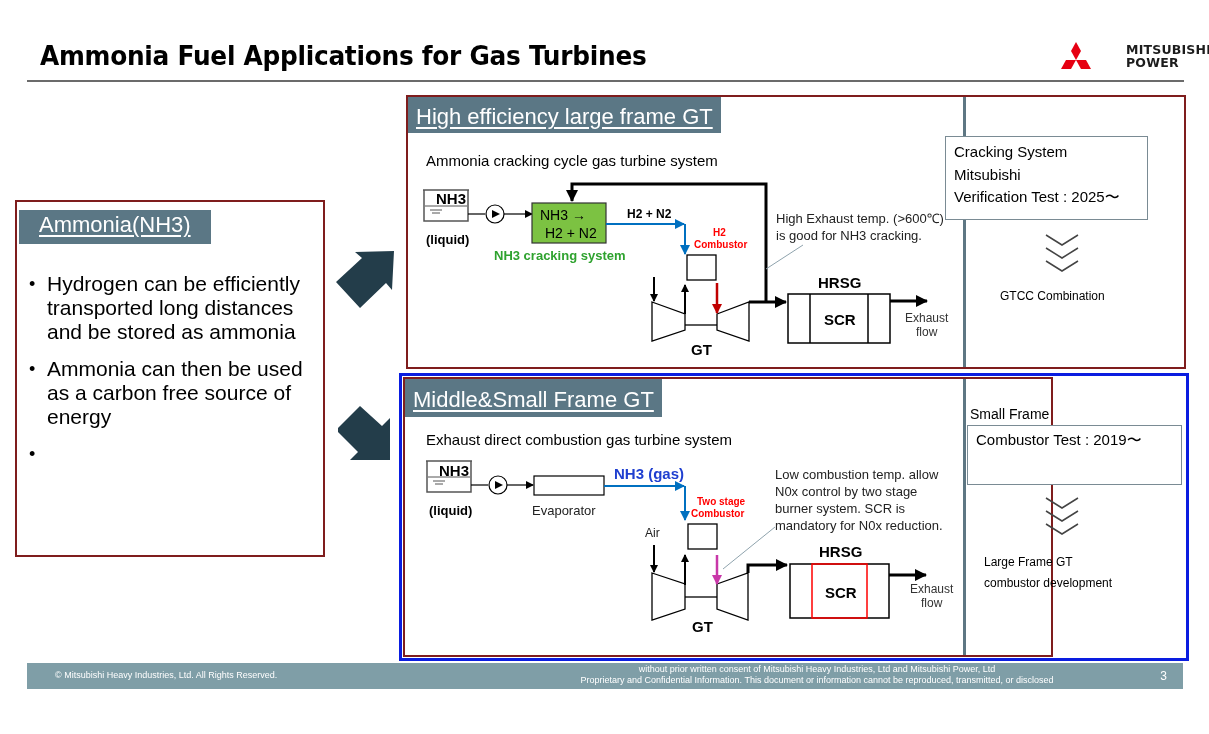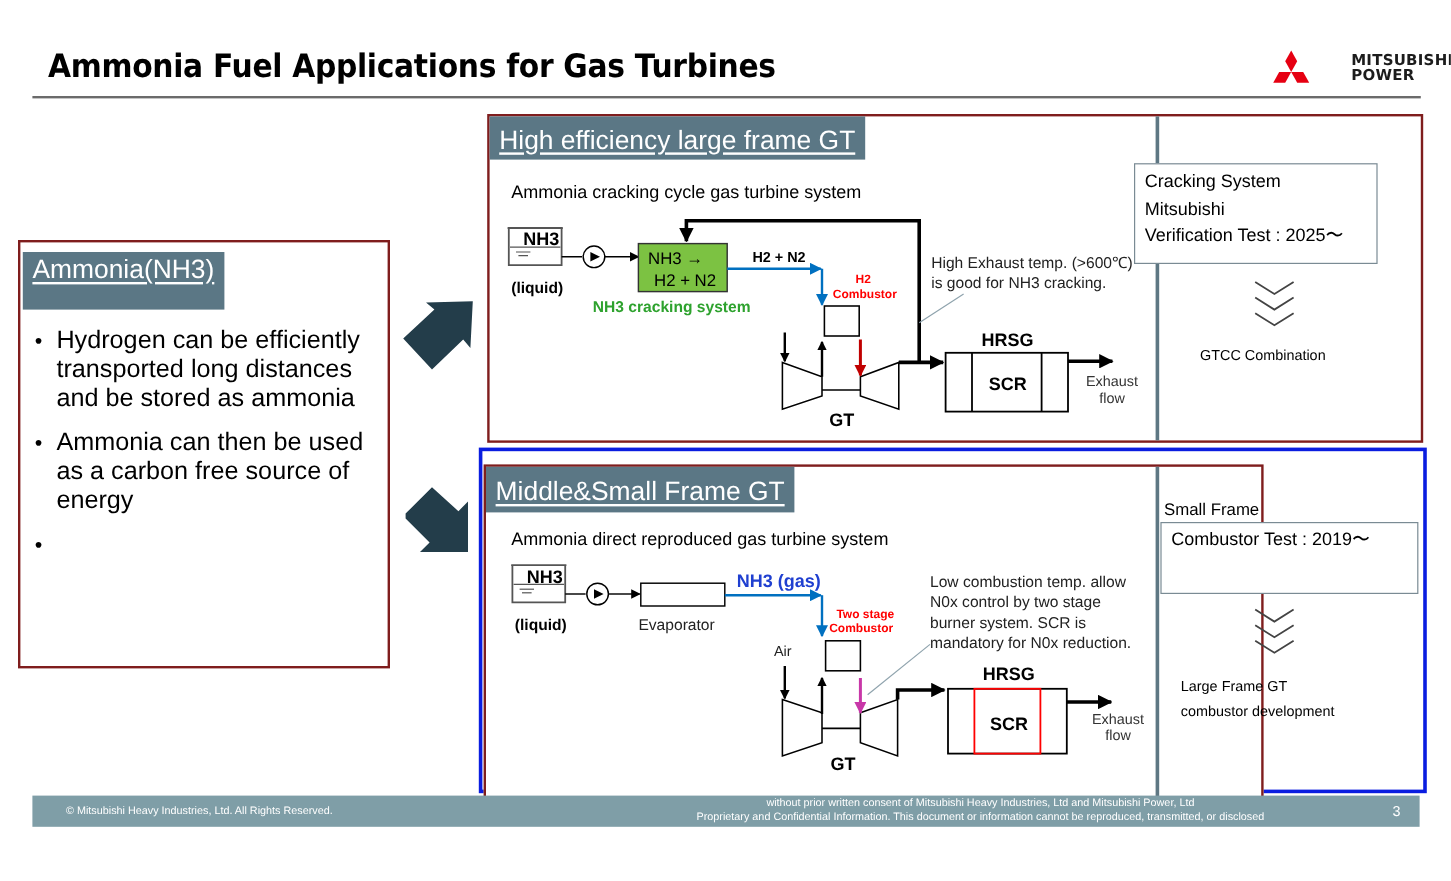--- a/index.html
+++ b/index.html
@@ -7,29 +7,29 @@
   .abs { position:absolute; }
   #page-title { left:40px; top:40px; font-family:"DejaVu Sans", sans-serif; font-weight:bold; font-size:27px; letter-spacing:-0.3px; color:#000; transform:scaleX(0.92); transform-origin:left top; white-space:nowrap; }
   #title-rule { left:27px; top:80px; width:1157px; height:2px; background:#6b6b6b; }
   #logo { left:1058px; top:41px; width:130px; height:34px; }
   #logo-text { position:absolute; left:40px; top:2px; font-family:"DejaVu Sans", sans-serif; font-weight:bold; font-size:12.5px; line-height:13px; color:#1c1c1c; letter-spacing:0.2px;margin-left:28px; }
 
   .panel { border:2px solid #7f1d1d; background:#fff; box-sizing:border-box; }
   .panel-title { background:#5b7785; color:#fff; font-size:22px; text-decoration:underline; text-underline-offset:3px; padding:2px 8px 4px 8px; white-space:nowrap; box-sizing:border-box; }
 
   #ammonia-panel { left:15px; top:200px; width:310px; height:357px; }
-  #ammonia-panel .panel-title { position:absolute; left:2px; top:8px; height:48px; line-height:30px; padding:0 8px; }
+  #ammonia-panel .panel-title { position:absolute; left:2px; top:8px; height:34px; line-height:30px; padding:0 20px; }
   #bullets { position:absolute; left:12px; top:70px; right:10px; margin:0; padding:0; list-style:none; }
   #bullets li { position:relative; padding-left:18px; font-size:21px; line-height:24px; margin-bottom:13px; }
   #bullets li .dot { position:absolute; left:0; top:0; font-size:18px; }
 
   #top-panel { left:406px; top:95px; width:780px; height:274px; }
   #top-panel .panel-title { position:absolute; left:0; top:0; height:36px; line-height:36px; }
   #bottom-frame { left:399px; top:373px; width:790px; height:288px; border:3px solid #0a1de0; box-sizing:border-box; }
-  #bottom-panel { left:403px; top:377px; width:650px; height:280px;margin-top:10px; }
+  #bottom-panel { left:403px; top:377px; width:650px; height:280px; }
   #bottom-panel .panel-title { position:absolute; left:0; top:0; height:38px; line-height:38px; }
 
   .divider { position:absolute; top:0; bottom:0; width:3px; background:#5e7783; }
   .diagram-title { position:absolute; font-weight:normal; font-size:15px; white-space:nowrap;text-align:right; }
   svg text { font-family:"Liberation Sans", sans-serif; }
 
   .info-box { position:absolute; border:1px solid #7a8b94; background:#fff; font-size:15px; line-height:23px; padding:3px 8px; box-sizing:border-box; white-space:nowrap; }
   .chev { position:absolute; }
   .side-text { position:absolute; font-size:12px; white-space:nowrap; }
 
@@ -159,21 +159,21 @@
     <polyline points="2,15 18,25 34,15" fill="none" stroke="#444" stroke-width="1.5"></polyline>
     <polyline points="2,28 18,38 34,28" fill="none" stroke="#444" stroke-width="1.5"></polyline>
   </svg>
   <div class="side-text" style="left:592px;top:192px">GTCC Combination</div>
 </div>
 
 <div id="bottom-frame" class="abs"></div>
 <div id="bottom-panel" class="abs panel">
   <div class="panel-title">Middle&amp;Small Frame GT</div>
   <div class="divider" style="left:558px"></div>
-  <div class="diagram-title" style="left:21px;top:52px">Ammonia direct reproduced gas turbine system</div>
+  <div class="diagram-title" style="left:21px;top:52px">Exhaust direct combustion gas turbine system</div>
 
   <svg class="abs" style="left:0;top:0" width="559" height="276">
     <defs>
       <marker id="bhk" markerWidth="8" markerHeight="8" refX="7" refY="4" orient="auto" markerUnits="userSpaceOnUse">
           <polygon points="0,0 8,4 0,8" fill="#000"></polygon>
         </marker>
       <marker id="bhkb" markerWidth="12" markerHeight="12" refX="11" refY="6" orient="auto" markerUnits="userSpaceOnUse">
           <polygon points="0,0 12,6 0,12" fill="#000"></polygon>
         </marker>
       <marker id="bhb" markerWidth="10" markerHeight="10" refX="9" refY="5" orient="auto" markerUnits="userSpaceOnUse">

